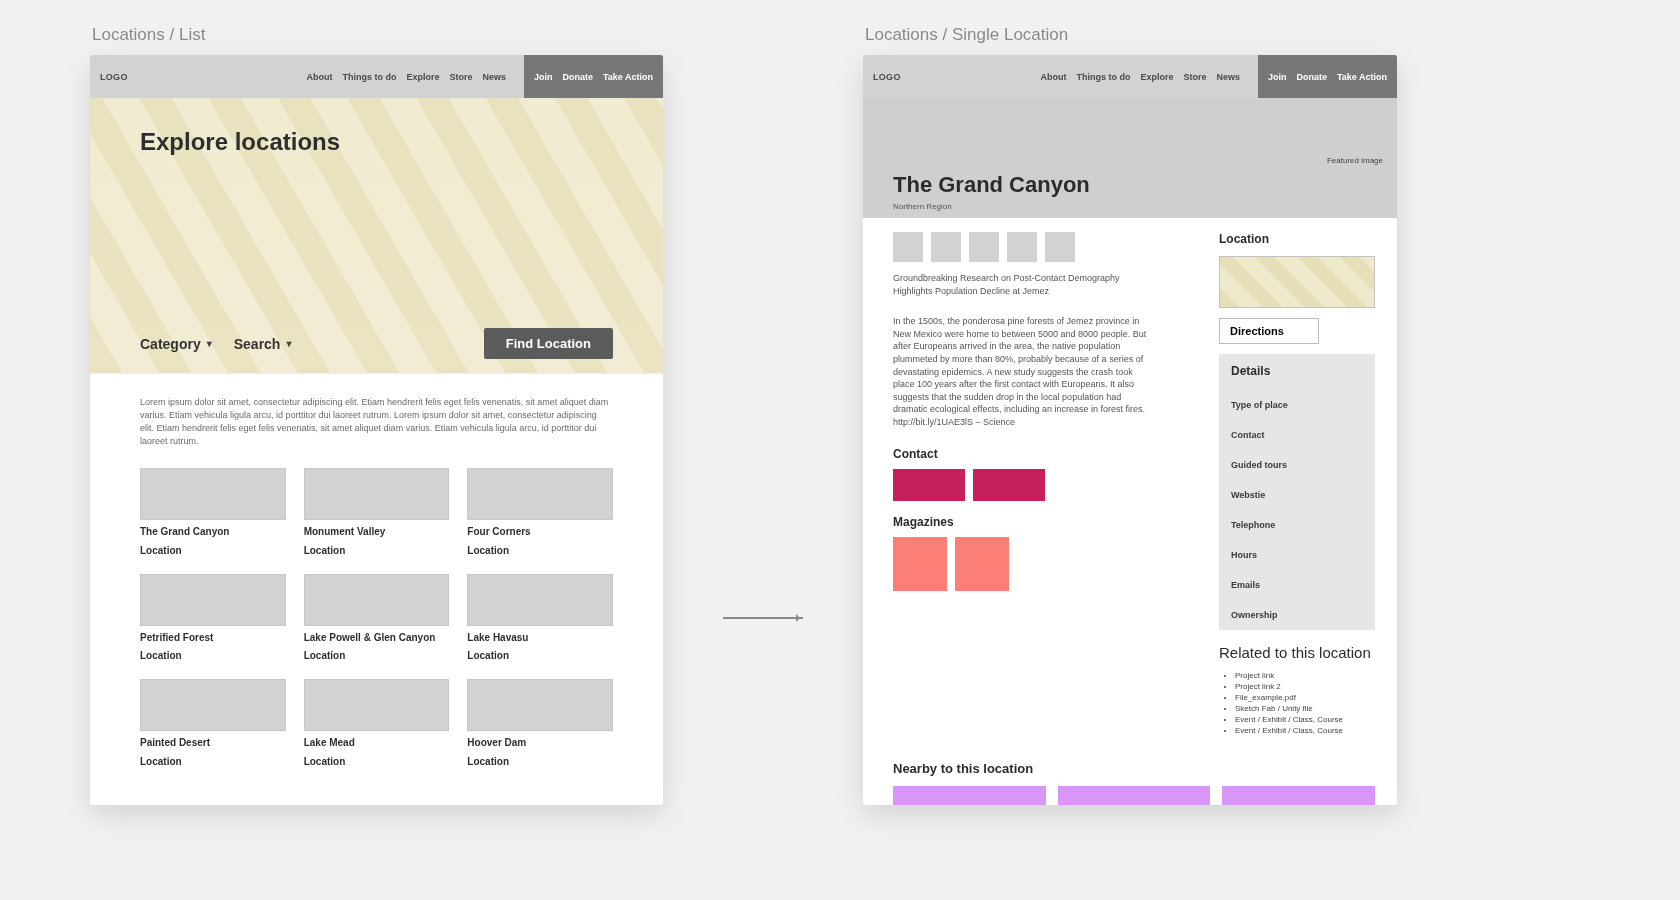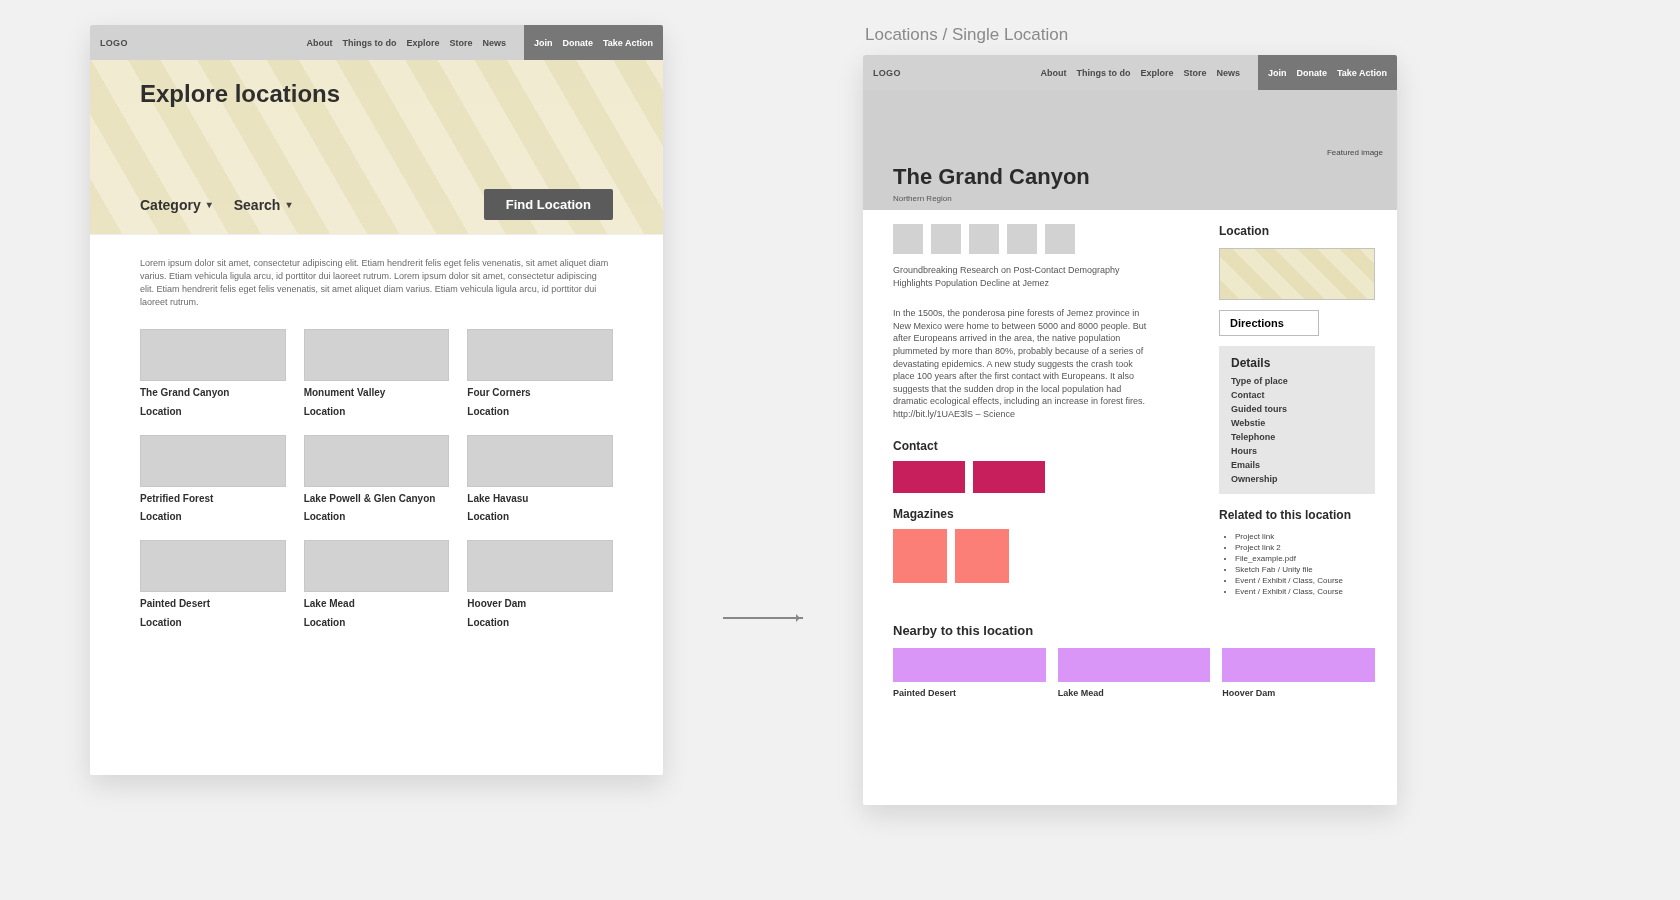--- a/index.html
+++ b/index.html
@@ -34,21 +34,21 @@
     overflow: hidden;
     position: relative;
   }
   .frame.left { width: 573px; height: 750px; }
   .frame.right { width: 534px; height: 750px; }
 
   
   .topbar {
     display: flex;
     align-items: center;
-    height: 35px;
+    height: 43px;
     font-size: 9px;
     font-weight: 700;
     color: #4a4a4a;
   }
   .topbar .lsec {
     background: #d2d2d2;
     flex: 1;
     display: flex;
     align-items: center;
     padding: 0 10px;
@@ -58,27 +58,27 @@
   .topbar .nav { display: flex; gap: 10px; margin-right: 8px; align-items: center; }
   .topbar .nav span { cursor: pointer; }
   .topbar .rsec {
     background: #777; color: #fff;
     display: flex; align-items: center; gap: 10px;
     padding: 0 10px; height: 100%; text-align: center;
   }
 
   
   .hero {
-    height: 175px;
+    height: 276px;
     background:
       linear-gradient(rgba(255,255,255,.1),rgba(255,255,255,.15)),
       repeating-linear-gradient(60deg,#e6dfb8 0 28px,#efe9cc 28px 60px),
       repeating-linear-gradient(-35deg,#e9e4c2 0 22px,#f5f0d6 22px 55px);
     position: relative;
-    padding: 20px 50px 0 50px;
+    padding: 30px 50px 0 50px;
     border-bottom: 1px solid #eee;
   }
   .hero h1 { font-size: 24px; font-weight: 800; color: #2e2e2e; margin-bottom: 110px; }
   .filterbar { display: flex; gap: 22px; align-items: center; position: absolute; left: 50px; right: 50px; bottom: 14px; }
   .drop {
     display: flex; align-items: center; gap: 6px;
     font-weight: 700; font-size: 14px; color: #333;
     background: rgba(255,255,255,.0);
     cursor: pointer;
   }
@@ -142,41 +142,42 @@
     height: 52px;
     background:
       repeating-linear-gradient(45deg,#e6dfb8 0 14px,#efe9cc 14px 30px);
     border:1px solid #c2c2c2;
   }
   .dirbtn {
     border:1px solid #bcbcbc; background:#fff; text-align:left;
     font-weight:800; font-size:11px; padding:6px 10px; width:100px; cursor:pointer;
   }
   .details {
-    background:#e6e6e6; padding:10px 12px; display:flex; flex-direction:column; gap:4px;
+    background:#e6e6e6; padding:10px 12px; display:flex; flex-direction:column; gap:20px;
   }
   .details .dh { font-weight:800; font-size:12px; color:#2b2b2b; margin-bottom:2px;}
   .details span { font-weight:700; color:#3a3a3a; }
-  .rel-h { font-weight:700; font-size:12px; color:#2b2b2b; margin-top:4px;}
+  .rel-h { font-weight:400; font-size:15px; color:#2b2b2b; margin-top:4px;}
   .rel-list { list-style: disc; padding-left: 16px; display:flex; flex-direction:column; gap:2px;}
   .rel-list li { font-size:8px; color:#444; }
 
   .nearby { padding: 0 22px 20px 30px; }
   .nearby-h { font-weight:800; font-size:13px; color:#2b2b2b; margin-bottom:10px;margin-top:12px;}
   .nearby-row { display:grid; grid-template-columns: repeat(3,1fr); gap:12px; }
   .nb { display:flex; flex-direction:column; gap:6px; cursor:pointer;}
   .nb .bar { height:34px; background:#d996f7; }
   .nb .lab { font-size:9px; font-weight:600; color:#333; }
 </style>
 </head>
 <body>
 
 <div class="canvas">
 
   <div class="col">
+    <div class="screen-label">Locations / List</div>
     <div class="frame left">
 
       <div class="topbar">
         <div class="lsec">
           <span class="logo">LOGO</span>
           <div class="nav">
             <span>About</span>
             <span>Things to do</span>
             <span>Explore</span>
             <span>Store</span>

